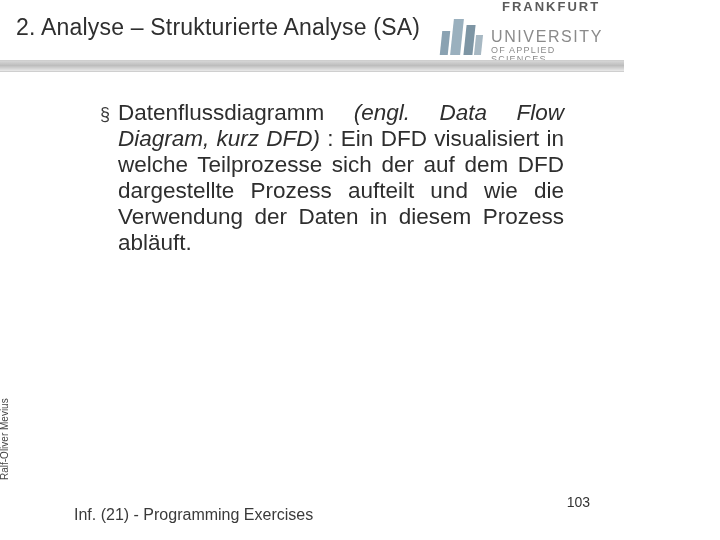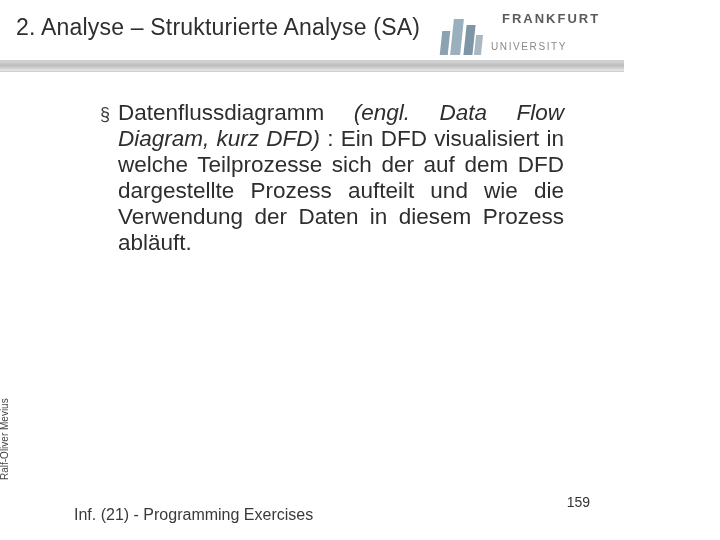--- a/index.html
+++ b/index.html
@@ -9,21 +9,21 @@
   .title-text { font-size: 23px; color: #2f2f2f; letter-spacing: 0.2px; }
   .logo { position: absolute; top: 2px; right: 10px; width: 175px; height: 60px; display: flex; align-items: center; }
   .logo-buildings { width: 46px; height: 46px; position: relative; flex: 0 0 46px; }
   .bld { position: absolute; bottom: 0; background: #8aa2b2; }
   .b1 { left: 2px;  width: 8px;  height: 24px; transform: skewX(-6deg); }
   .b2 { left: 13px; width: 10px; height: 36px; transform: skewX(-6deg); background:#9ab0be; }
   .b3 { left: 26px; width: 9px;  height: 30px; transform: skewX(-6deg); background:#7d95a4; }
   .b4 { left: 36px; width: 7px;  height: 20px; transform: skewX(-6deg); background:#a7b8c3; }
   .logo-text { margin-left: 6px; line-height: 1.02; }
   .lt-top { font-size: 13px; letter-spacing: 2px; color: #5b5b5b; font-weight: 600; padding-left: 11px; }
-  .lt-mid { font-size: 10px; letter-spacing: 1.6px; color: #8a8a8a; margin-top: 16px; }
+  .lt-mid { font-size: 16px; letter-spacing: 1.6px; color: #8a8a8a; margin-top: 16px; }
   .lt-bot { font-size: 9px;  letter-spacing: 1.2px; color: #8a8a8a; }
   .hr-gradient { position: absolute; left: 0; right: 0; top: 60px; height: 12px;
     background: linear-gradient(to bottom, #d6d6d6 0%, #bdbdbd 45%, #e9e9e9 100%);
     border-top: 1px solid #cfcfcf; border-bottom: 1px solid #cfcfcf; }
   .body-text { position: absolute; left: 100px; right: 60px; top: 100px; }
   .bullet-row { display: flex; align-items: flex-start; }
   .bullet-mark { flex: 0 0 18px; font-size: 18px; line-height: 28px; color: #3b3b3b; }
   .bullet-content { flex: 1 1 auto; font-size: 22.5px; line-height: 1.16; color: #2e2e2e; text-align: justify; text-justify: inter-word; }
   .u { }
   .i { font-style: italic; }
@@ -43,20 +43,21 @@
   <div class="logo">
     <div class="logo-buildings">
       <div class="bld b1"></div>
         <div class="bld b2"></div>
         <div class="bld b3"></div>
         <div class="bld b4"></div>
     </div>
     <div class="logo-text">
       <div class="lt-top">FRANKFURT</div>
       <div class="lt-mid">UNIVERSITY</div>
+      <div class="lt-bot">OF APPLIED SCIENCES</div>
     </div>
   </div>
 
   <div class="hr-gradient"></div>
 
   <div class="body-text">
     <div class="bullet-row">
       <div class="bullet-mark">§</div>
       <div class="bullet-content">
         <span class="u">Datenflussdiagramm</span>
@@ -64,15 +65,15 @@
         <span class="i">(engl. Data Flow Diagram, kurz DFD)</span>
         <span>: Ein DFD visualisiert in welche Teilprozesse sich der auf dem DFD dargestellte Prozess aufteilt und wie die Verwendung der Daten in diesem Prozess abläuft.</span>
       </div>
     </div>
   </div>
 
   <div class="side-author">Ralf-Oliver Mevius</div>
 
   <div class="footer-text">Inf. (21) - Programming Exercises</div>
 
-  <div class="page-num">159</div>
+  <div class="page-num">103</div>
 
 </div>
 
 </body></html>

